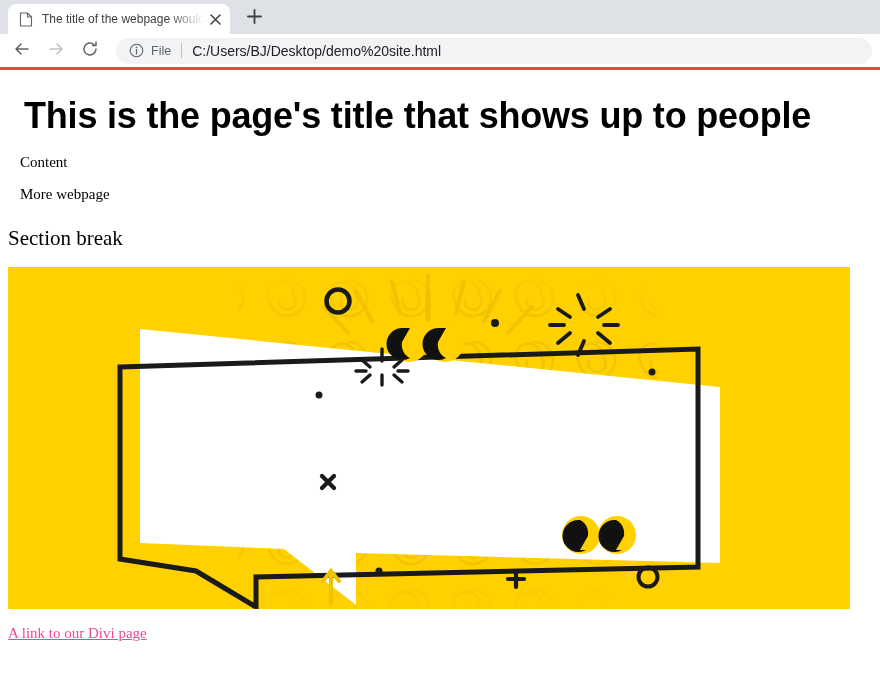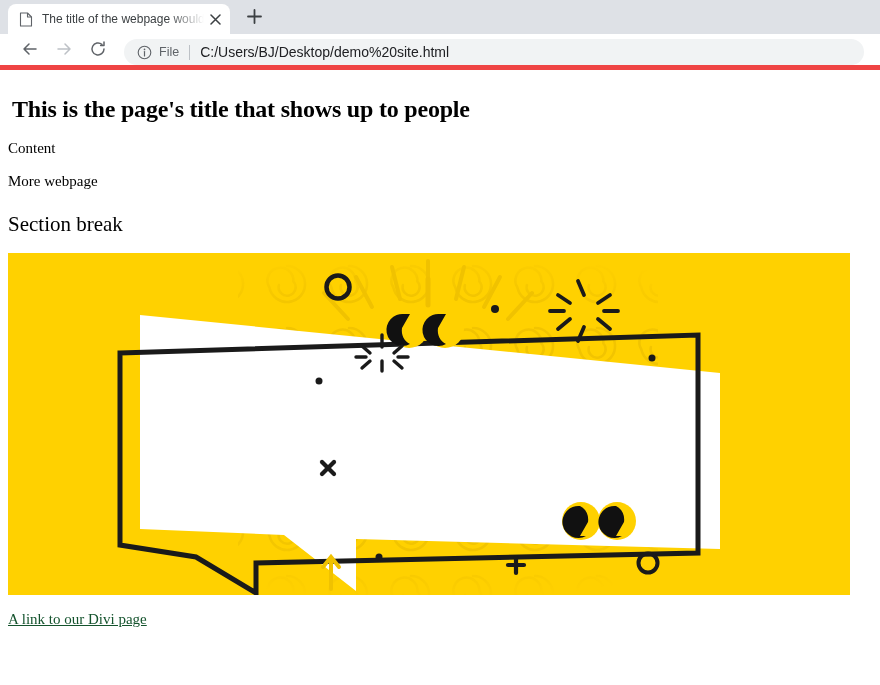--- a/index.html
+++ b/index.html
@@ -77,24 +77,24 @@
     align-items: center;
     justify-content: center;
     border-radius: 50%;
     cursor: pointer;
   }
 
   .toolbar {
     height: 36px;
     background: #ffffff;
     display: flex;
-    align-items: flex-end;
-    padding: 0 16px;
+    align-items: center;
+    padding: 0 8px;
     box-sizing: border-box;
-    border-bottom: 5px solid #ef4444;
+    border-bottom: 3px solid #ef4444;
   }
   .nav-btn {
     width: 28px;
     height: 28px;
     display: flex;
     align-items: center;
     justify-content: center;
     border-radius: 50%;
     margin-right: 6px;
     cursor: pointer;
@@ -147,44 +147,44 @@
     background: #ffffff;
     overflow: hidden;
     position: relative;
   }
   .page-body {
     padding: 8px;
     font-family: "Liberation Serif", serif;
     color: #000000;
   }
   .page-h1 {
-    font-family: Liberation Serif, serif;
-    font-size: 24px;
+    font-family: Liberation Sans, sans-serif;
+    font-size: 36px;
     font-weight: bold;
-    margin: 18px 0 18px 4px;
+    margin: 18px 0 18px 16px;
     line-height: 1.1;
     letter-spacing: -0.2px;
   }
   .page-p {
     font-family: "Liberation Serif", serif;
     font-size: 15px;
-    margin: 16px 0;
+    margin: 16px 12px;
     line-height: 1.1;
   }
   .page-h2 {
     font-family: "Liberation Serif", serif;
     font-size: 21px;
     font-weight: normal;
     margin: 24px 0 17px 0;
     line-height: 1.1;
   }
   .page-link {
     font-family: "Liberation Serif", serif;
     font-size: 15px;
-    color: #14532d;
+    color: #ec4899;
     text-decoration: underline;
     display: inline-block;
     margin-top: 16px;
   }
 
   
   .hero-figure {
     width: 842px;
     height: 342px;
     margin: 0;

